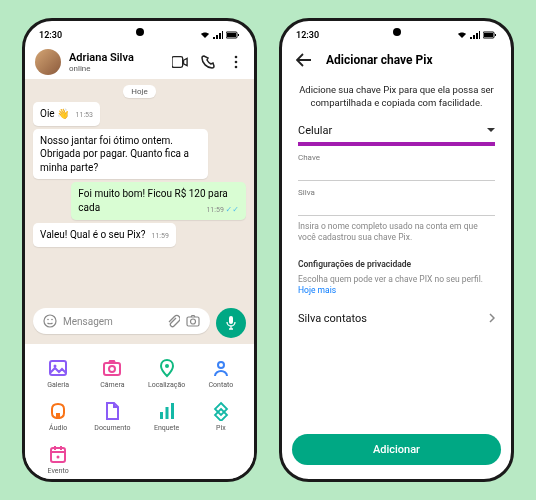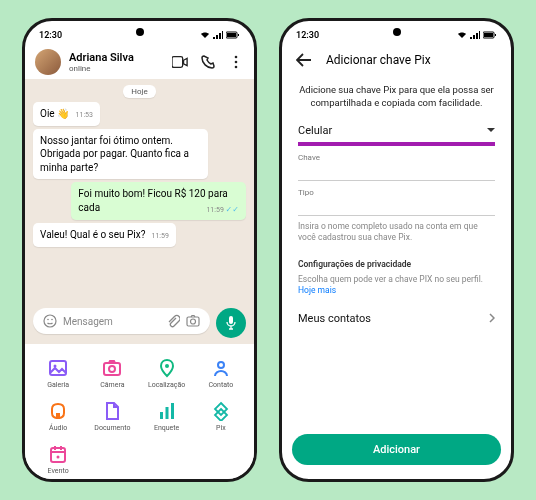--- a/index.html
+++ b/index.html
@@ -27,21 +27,21 @@
 .input-field{flex:1;background:#fff;border-radius:20px;display:flex;align-items:center;padding:6px 10px;gap:6px;box-shadow:0 1px 1px rgba(0,0,0,.1)}
 .input-placeholder{flex:1;font-size:10px;color:#888}
 .mic-btn{width:30px;height:30px;border-radius:50%;background:#00a884;display:flex;align-items:center;justify-content:center;flex-shrink:0}
 .attach-panel{background:#fff;padding:10px 8px 0;flex-shrink:0}
 .attach-grid{display:grid;grid-template-columns:repeat(4,1fr);gap:4px}
 .attach-item{display:flex;flex-direction:column;align-items:center;gap:3px;padding:4px 0}
 .attach-icon{width:20px;height:20px;display:flex;align-items:center;justify-content:center}
 .attach-label{font-size:7px;color:#555}
 
 .screen-header{display:flex;align-items:center;gap:14px;padding:8px 14px;flex-shrink:0}
-.screen-title{font-size:12px;font-weight:400}
+.screen-title{font-size:12px;font-weight:700}
 .form-body{flex:1;padding:8px 16px;display:flex;flex-direction:column;font-size:10px;color:#333;overflow:hidden}
 .form-intro{font-size:9.5px;text-align:center;line-height:1.4;margin-bottom:14px;color:#222}
 .field-label{font-size:8px;color:#777;margin-bottom:2px;margin-top:7px}
 .field-value{font-size:11px;color:#111;padding-bottom:5px;border-bottom:4px solid #a21caf;display:flex;justify-content:space-between;align-items:center}
 .field-empty{height:14px;border-bottom:1px solid #ccc;margin-top:3px}
 .helper{font-size:8.5px;color:#888;margin-top:5px;line-height:1.3}
 .privacy-section{margin-top:16px}
 .privacy-title{font-size:8.5px;font-weight:600;color:#333}
 .link{color:#0a7cff}
 .contacts-row{display:flex;justify-content:space-between;align-items:center;margin-top:12px;font-size:11px;color:#111;padding:4px 0}
@@ -258,34 +258,34 @@
     <div class="field-value">
       <span>Celular</span>
       <svg width="8" height="5" viewBox="0 0 8 5">
           <path d="M0 0l4 4 4-4z" fill="#333"></path>
         </svg>
     </div>
 
     <div class="field-label">Chave</div>
     <div class="field-empty"></div>
 
-    <div class="field-label">Tipo</div>
+    <div class="field-label">Silva</div>
     <div class="field-empty"></div>
     <div class="helper">Insira o nome completo usado na conta em que você cadastrou sua chave Pix.</div>
 
     <div class="privacy-section">
       <div class="privacy-title">Configurações de privacidade</div>
       <div class="helper">
         <span>Escolha quem pode ver a chave PIX no seu perfil.</span>
         <span class="link">Hoje mais</span>
       </div>
     </div>
 
     <div class="contacts-row">
-      <span>Meus contatos</span>
+      <span>Silva contatos</span>
       <svg width="6" height="10" viewBox="0 0 6 10">
           <path d="M1 1l4 4-4 4" fill="none" stroke="#888" stroke-width="1.5"></path>
         </svg>
     </div>
   </div>
 
   <div class="add-btn">Adicionar</div>
 </div>
 
 </body></html>

